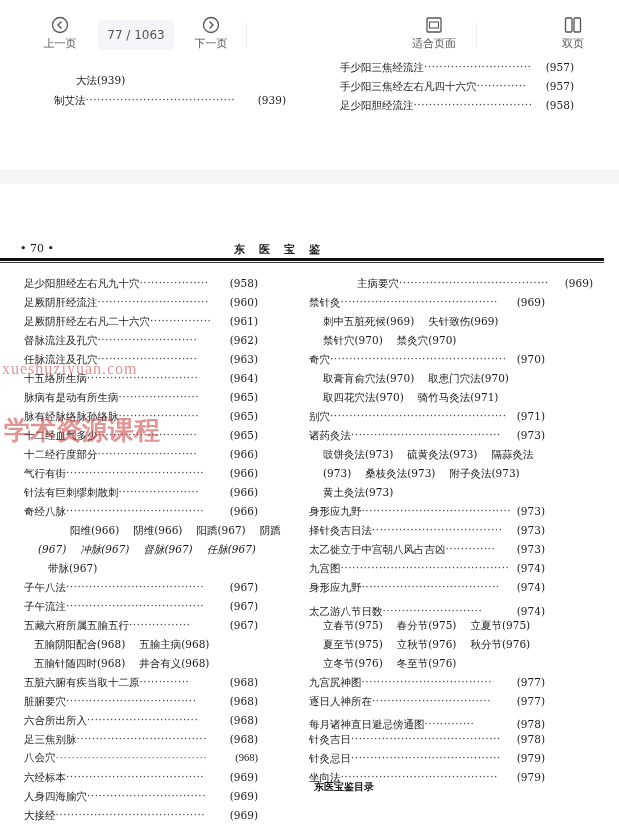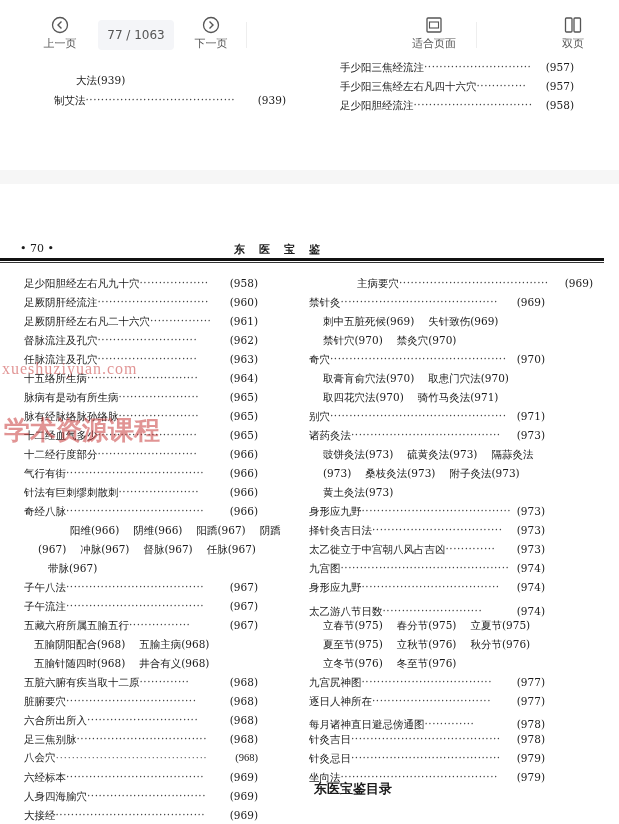--- a/index.html
+++ b/index.html
@@ -43,21 +43,21 @@
   .rule-thin { position: absolute; left: 0; top: 262px; width: 604px; height: 1px; background: #333; }
 
   .watermark1 {
     position: absolute; left: 2px; top: 360px; font-size: 16px; color: rgba(200,60,60,0.55);
     font-family: Liberation Serif, serif; letter-spacing: 1px; z-index: 3;
   }
   .watermark2 {
     position: absolute; left: 4px; top: 413px; font-size: 26px; color: rgba(200,60,60,0.55);
     font-family: "DejaVu Sans", "Liberation Sans", sans-serif; font-weight: bold; z-index: 3;
   }
-  .footer-title { position: absolute; left: 314px; top: 777px; font-size: 13px; font-weight: bold;
+  .footer-title { position: absolute; left: 314px; top: 777px; font-size: 10px; font-weight: bold;
     font-family: "DejaVu Sans", "Liberation Sans", sans-serif; }
 </style>
 </head>
 <body>
 
 <div class="toolbar">
   <div class="tb-btn" style="left:34px;width:52px;">
     <svg class="ico" viewBox="0 0 18 18">
         <circle cx="9" cy="9" r="7.5" fill="none" stroke="#555" stroke-width="1.3"></circle>
         <path d="M10.5 5.5 L7 9 L10.5 12.5" fill="none" stroke="#555" stroke-width="1.4"></path>
@@ -121,21 +121,21 @@
   <div class="entry" style="left:24px;top:352px;width:234px;"><span class="t">任脉流注及孔穴</span><span class="dots" style="width:100px;">··························</span><span class="pg">(963)</span></div>
   <div class="entry" style="left:24px;top:371px;width:234px;"><span class="t">十五络所生病</span><span class="dots" style="width:112px;">·····························</span><span class="pg">(964)</span></div>
   <div class="entry" style="left:24px;top:390px;width:234px;"><span class="t">脉病有是动有所生病</span><span class="dots" style="width:80px;">·····················</span><span class="pg">(965)</span></div>
   <div class="entry" style="left:24px;top:409px;width:234px;"><span class="t">脉有经脉络脉孙络脉</span><span class="dots" style="width:80px;">·····················</span><span class="pg">(965)</span></div>
   <div class="entry" style="left:24px;top:428px;width:234px;"><span class="t">十二经血气多少</span><span class="dots" style="width:100px;">··························</span><span class="pg">(965)</span></div>
   <div class="entry" style="left:24px;top:447px;width:234px;"><span class="t">十二经行度部分</span><span class="dots" style="width:100px;">··························</span><span class="pg">(966)</span></div>
   <div class="entry" style="left:24px;top:466px;width:234px;"><span class="t">气行有街</span><span class="dots" style="width:140px;">····································</span><span class="pg">(966)</span></div>
   <div class="entry" style="left:24px;top:485px;width:234px;"><span class="t">针法有巨刺缪刺散刺</span><span class="dots" style="width:80px;">·····················</span><span class="pg">(966)</span></div>
   <div class="entry" style="left:24px;top:504px;width:234px;"><span class="t">奇经八脉</span><span class="dots" style="width:140px;">····································</span><span class="pg">(966)</span></div>
   <div class="sub" style="left:38px;top:523px;width:222px;padding-left:32px;"><span>阳维(966)</span><span>阴维(966)</span><span>阳蹻(967)</span><span>阴蹻</span></div>
-  <div class="sub" style="left:38px;top:542px;width:222px;"><span>(967)</span><span>冲脉(967)</span><span>督脉(967)</span><span>任脉(967)</span></div>
+  <div class="sub" style="left:38px;top:542px;width:222px;font-style:italic;"><span>(967)</span><span>冲脉(967)</span><span>督脉(967)</span><span>任脉(967)</span></div>
   <div class="sub" style="left:48px;top:561px;"><span>带脉(967)</span></div>
   <div class="entry" style="left:24px;top:580px;width:234px;"><span class="t">子午八法</span><span class="dots" style="width:140px;">····································</span><span class="pg">(967)</span></div>
   <div class="entry" style="left:24px;top:599px;width:234px;"><span class="t">子午流注</span><span class="dots" style="width:140px;">····································</span><span class="pg">(967)</span></div>
   <div class="entry" style="left:24px;top:618px;width:234px;"><span class="t">五藏六府所属五腧五行</span><span class="dots" style="width:60px;">················</span><span class="pg">(967)</span></div>
   <div class="sub" style="left:34px;top:637px;"><span>五腧阴阳配合(968)</span><span>五腧主病(968)</span></div>
   <div class="sub" style="left:34px;top:656px;"><span>五腧针随四时(968)</span><span>井合有义(968)</span></div>
   <div class="entry" style="left:24px;top:675px;width:234px;"><span class="t">五脏六腑有疾当取十二原</span><span class="dots" style="width:50px;">·············</span><span class="pg">(968)</span></div>
   <div class="entry" style="left:24px;top:694px;width:234px;"><span class="t">脏腑要穴</span><span class="dots" style="width:130px;">··································</span><span class="pg">(968)</span></div>
   <div class="entry" style="left:24px;top:713px;width:234px;"><span class="t">六合所出所入</span><span class="dots" style="width:110px;">·····························</span><span class="pg">(968)</span></div>
   <div class="entry" style="left:24px;top:732px;width:234px;"><span class="t">足三焦别脉</span><span class="dots" style="width:130px;">··································</span><span class="pg">(968)</span></div>

